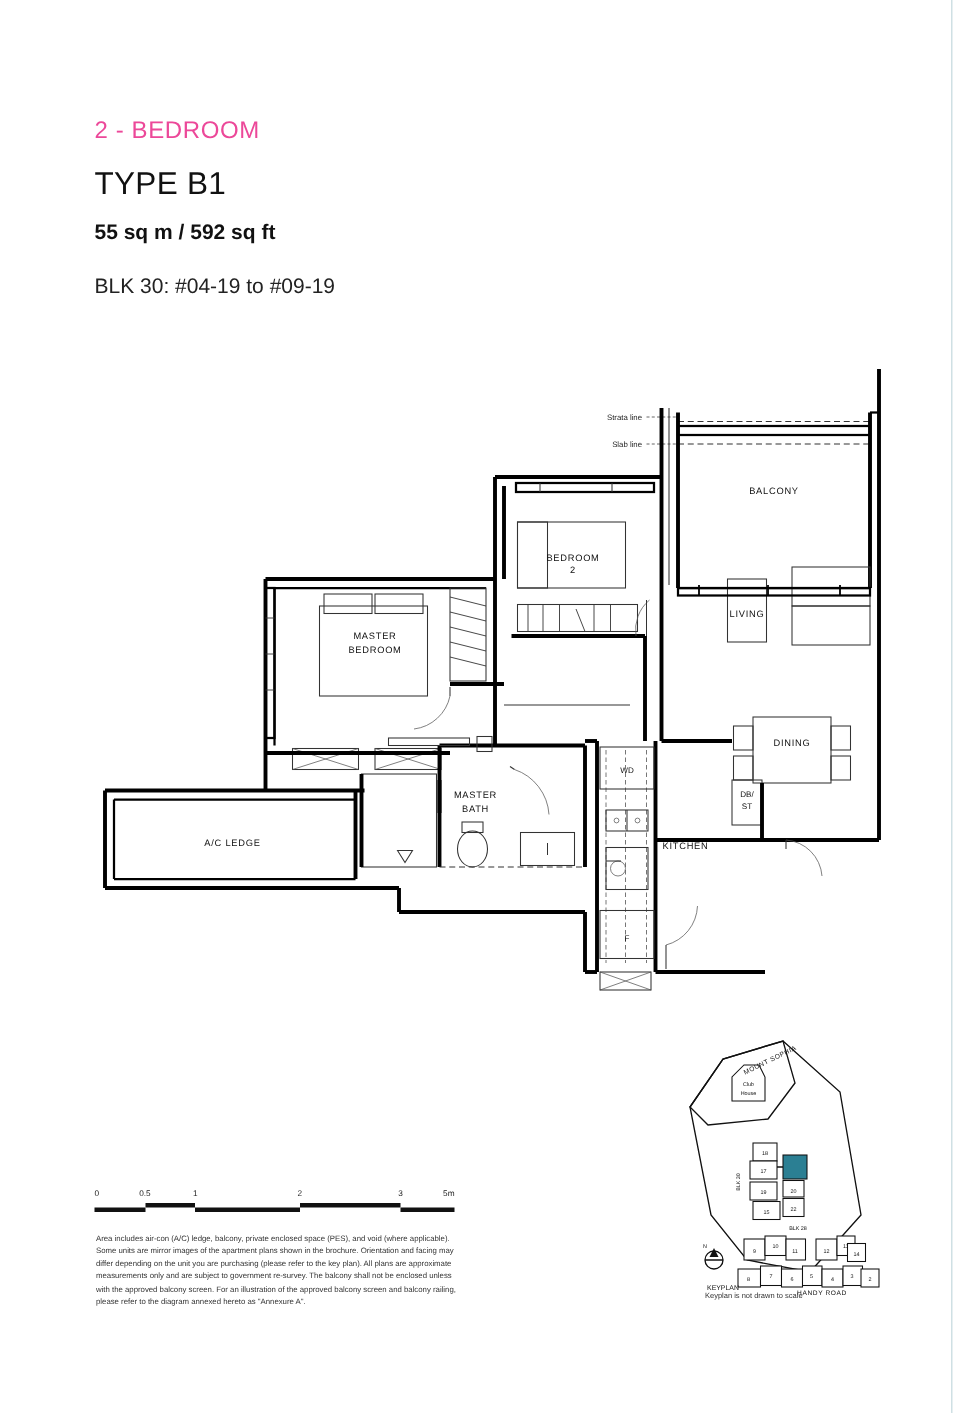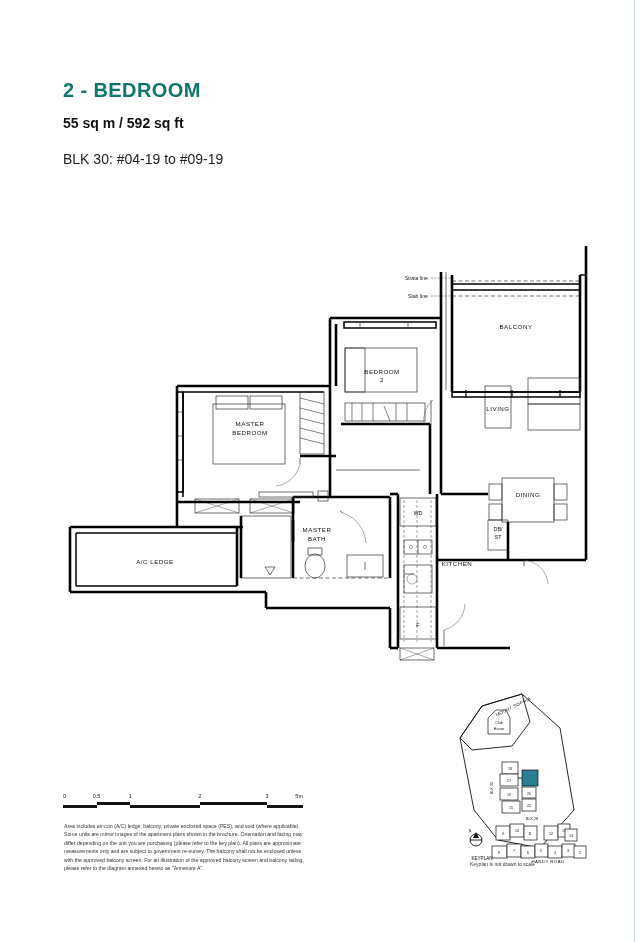--- a/index.html
+++ b/index.html
@@ -18,22 +18,22 @@
   
   #right-rule {
     position: absolute;
     top: 0; right: 5px;
     width: 1px; height: 942px;
     background: #cfe0e4;
   }
   
   #header { position: absolute; left: 63px; top: 80px; }
   .h-title {
-    font-size: 20px; font-weight: bold; letter-spacing: .4px;
-    color: #0f766e; margin: 0 0 16px 0; line-height: 1;
+    font-size: 16px; font-weight: normal; letter-spacing: .4px;
+    color: #ec4899; margin: 0 0 16px 0; line-height: 1;
   }
   .h-type {
     font-size: 21px; font-weight: normal; letter-spacing: .2px;
     color: #111; margin: 0 0 14px 0; line-height: 1;
   }
   .h-area {
     font-size: 14px; font-weight: bold; color: #111;
     margin: 0 0 22px 0; line-height: 1;
   }
   .h-blk {
@@ -67,20 +67,21 @@
 </style>
 </head>
 <body>
 
 <div id="page">
 
   <div id="right-rule"></div>
 
   <div id="header">
     <div class="h-title">2 - BEDROOM</div>
+    <div class="h-type">TYPE B1</div>
     <div class="h-area">55 sq m / 592 sq ft</div>
     <div class="h-blk">BLK 30: #04-19 to #09-19</div>
   </div>
 
   <svg id="plan" width="640" height="700" viewBox="0 0 640 700">
     <defs>
       <style>
         .w   { fill:none; stroke:#000; stroke-width:2.6; }
         .wt  { fill:none; stroke:#000; stroke-width:1.5; }
         .tn  { fill:none; stroke:#333; stroke-width:0.7; }

